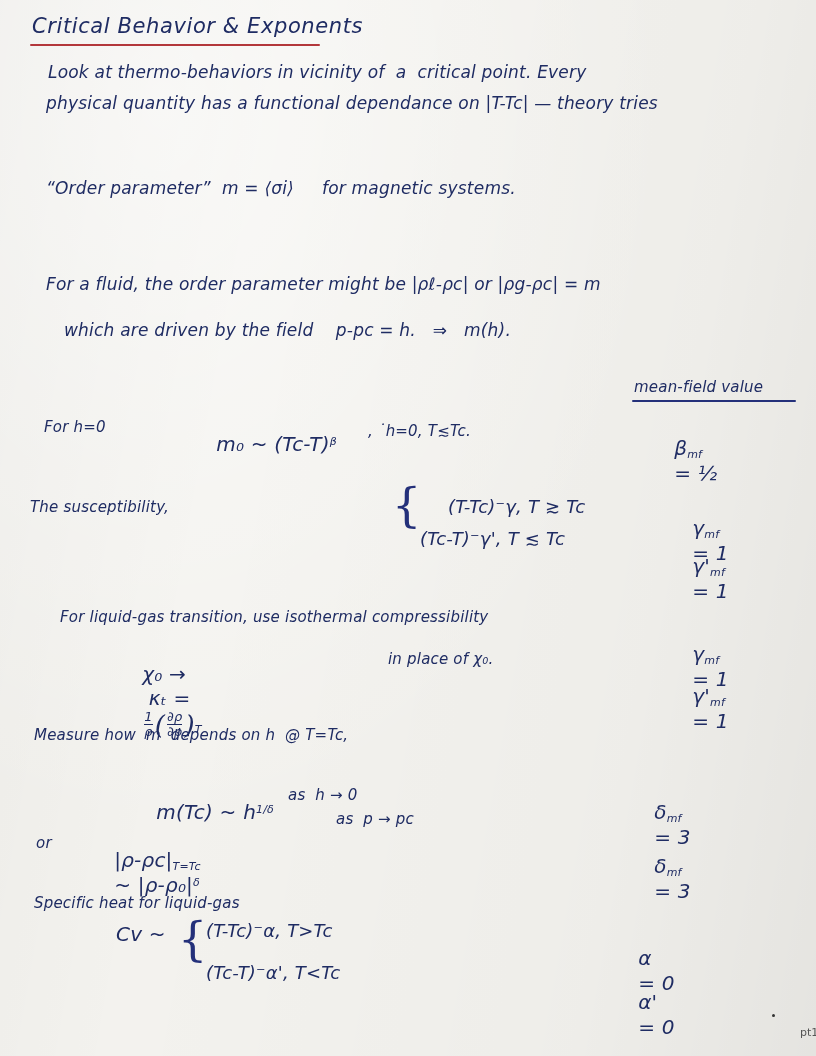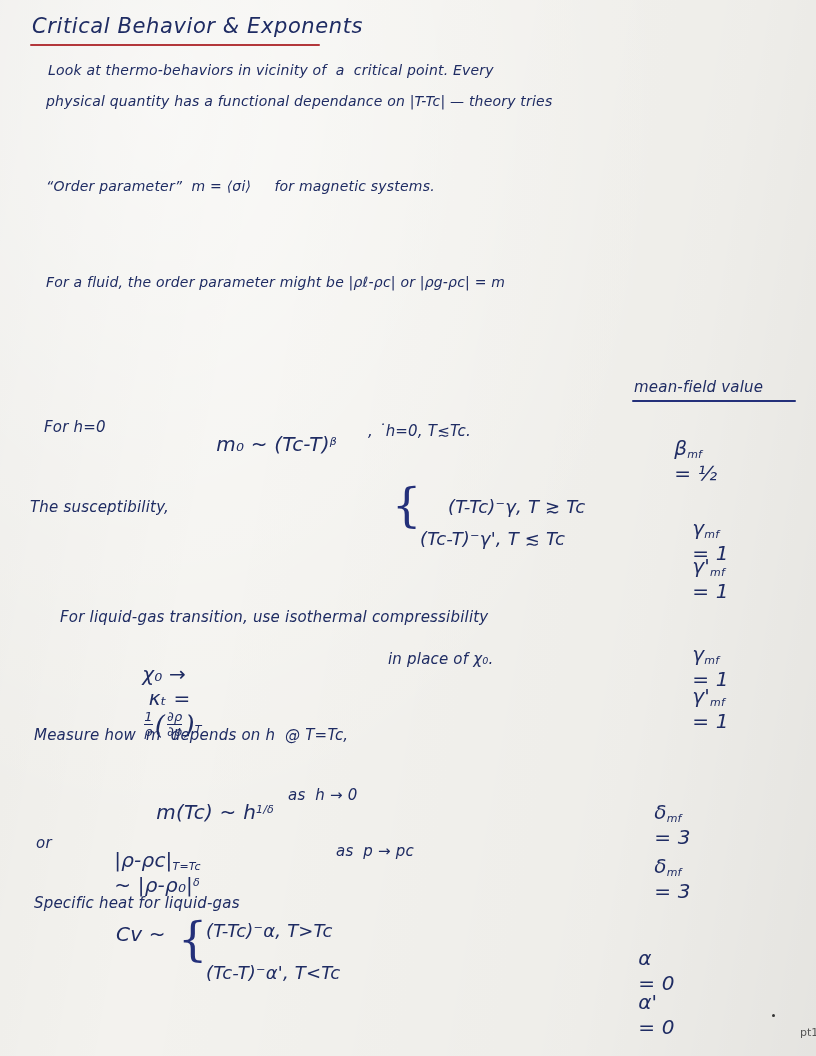--- a/index.html
+++ b/index.html
@@ -49,21 +49,21 @@
     height: 2px;
     background: #b3373b;
     border-radius: 2px;
   }
   .ul-blue {
     position: absolute;
     height: 1.5px;
     background: #24307a;
     border-radius: 2px;
   }
-  .body-l { font-size: 14px; }
+  .body-l { font-size: 17px; }
   .body-m { font-size: 15px; }
   .eq-l { font-size: 20px; }
   .eq-m { font-size: 18px; }
   .sub { font-size: 11px; vertical-align: -3px; }
   .sup { font-size: 11px; vertical-align: 6px; }
 
   .frac {
     display: inline-block;
     vertical-align: middle;
     text-align: center;
@@ -106,20 +106,21 @@
 
   <div class="ink hw title" style="left:32px; top:14px;">Critical Behavior &amp; Exponents</div>
   <div class="title-underline" style="left:30px; top:44px; width:290px;"></div>
 
   <div class="ink hw body-l" style="left:48px; top:62px;">Look at thermo-behaviors in vicinity of  a  critical point. Every</div>
   <div class="ink hw body-l" style="left:46px; top:93px;">physical quantity has a functional dependance on |T-Tc| — theory tries</div>
 
   <div class="ink hw body-l" style="left:46px; top:178px;">“Order parameter”  m = ⟨σi⟩     for magnetic systems.</div>
 
   <div class="ink hw body-l" style="left:46px; top:274px;">For a fluid, the order parameter might be |ρℓ-ρc| or |ρg-ρc| = m</div>
+  <div class="ink hw body-l" style="left:64px; top:320px;">which are driven by the field    p-pc = h.   ⇒   m(h).</div>
 
   <div class="ink hw body-m" style="left:634px; top:378px;">mean-field value</div>
   <div class="ul-blue" style="left:632px; top:400px; width:164px;"></div>
 
   <div class="ink hw body-m" style="left:44px; top:418px;text-align:right;">For h=0</div>
   <div class="ink hw eq-l" style="left:190px; top:408px;">
     <span>m₀ ~ (Tc-T)</span><span class="sup">β</span>
   </div>
   <div class="ink hw body-m" style="left:368px; top:422px;">, ˙h=0, T≲Tc.</div>
 
@@ -172,21 +173,21 @@
   <div class="ink hw eq-l" style="left:628px; top:776px;">
     <span>δ</span><span class="sub">mf</span>
     <span>= 3</span>
   </div>
 
   <div class="ink hw body-m" style="left:36px; top:834px;">or</div>
   <div class="ink hw eq-l" style="left:88px; top:824px;">
     <span>|ρ-ρc|</span><span class="sub">T=Tc</span>
     <span>~ |ρ-ρ₀|</span><span class="sup">δ</span>
   </div>
-  <div class="ink hw body-m" style="left:336px; top:842px;">as  p → pc</div>
+  <div class="ink hw body-m" style="left:336px; top:810px;">as  p → pc</div>
 
   <div class="ink hw eq-l" style="left:628px; top:830px;">
     <span>δ</span><span class="sub">mf</span>
     <span>= 3</span>
   </div>
 
   <div class="ink hw body-m" style="left:34px; top:894px;">Specific heat for liquid-gas</div>
 
   <div class="ink hw eq-l" style="left:116px; top:922px;">Cv ~</div>
   <div class="brace" style="left:178px; top:912px;">{</div>

